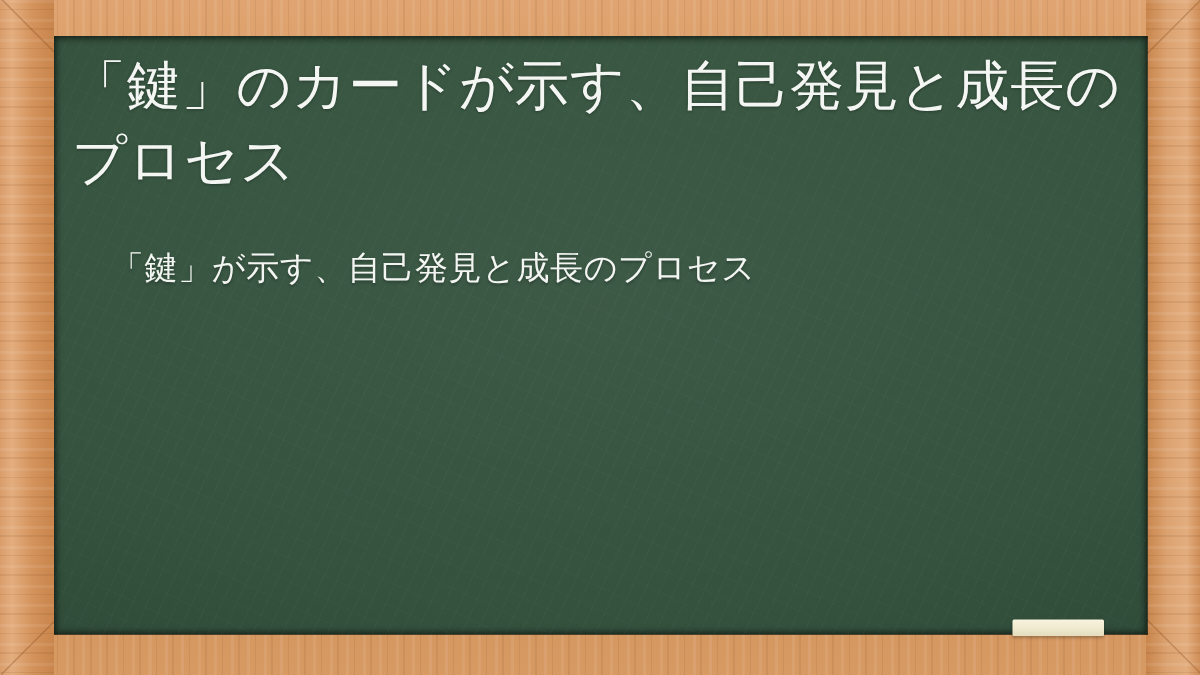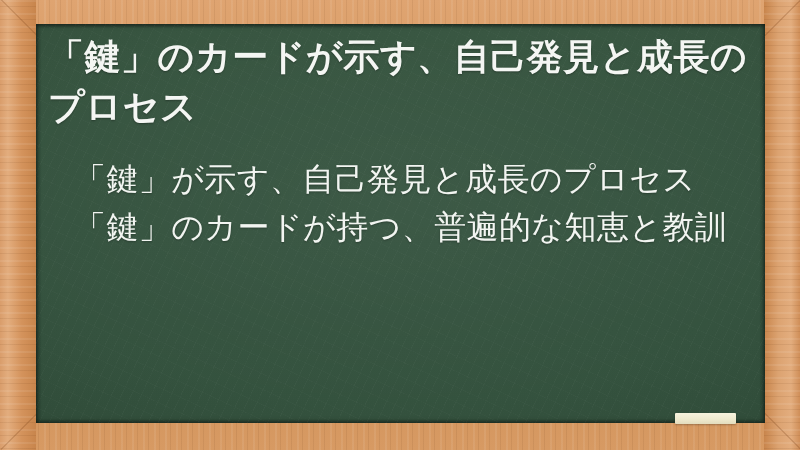--- a/index.html
+++ b/index.html
@@ -147,39 +147,39 @@
   }
 
   .title {
     position: absolute;
     left: 12px;
     top: 8px;
     width: 700px;
     margin: 0;
     color: #f4f6f3;
     font-size: 36px;
-    font-weight: 700;
+    font-weight: 400;
     line-height: 50px;
     letter-spacing: 0.5px;
     text-shadow: 0 1px 2px rgba(0,0,0,0.30);
   }
 
   .bullet-list {
     position: absolute;
     left: 38px;
     top: 131px;
     margin: 0;
     padding: 0;
     list-style: none;
     width: 660px;
   }
 
   .bullet-item {
     color: #f2f5f1;
-    font-size: 32px;
+    font-size: 22px;
     font-weight: 400;
     line-height: 48px;
     letter-spacing: 0.4px;
     white-space: nowrap;
     text-shadow: 0 1px 2px rgba(0,0,0,0.28);
   }
 
   
   .chalk-stick {
     position: absolute;
@@ -207,21 +207,20 @@
 
   <div class="board">
     <div class="board-dust"></div>
 
     <div class="board-content">
 
       <h1 class="title">「鍵」のカードが示す、自己発見と成長のプロセス</h1>
 
       <ul class="bullet-list">
         <li class="bullet-item">「鍵」が示す、自己発見と成長のプロセス</li>
-        <li class="bullet-item">「鍵」のカードが持つ、普遍的な知恵と教訓</li>
       </ul>
 
     </div>
   </div>
 
   <div class="chalk-stick"></div>
 
 </div>
 
 </body></html>

